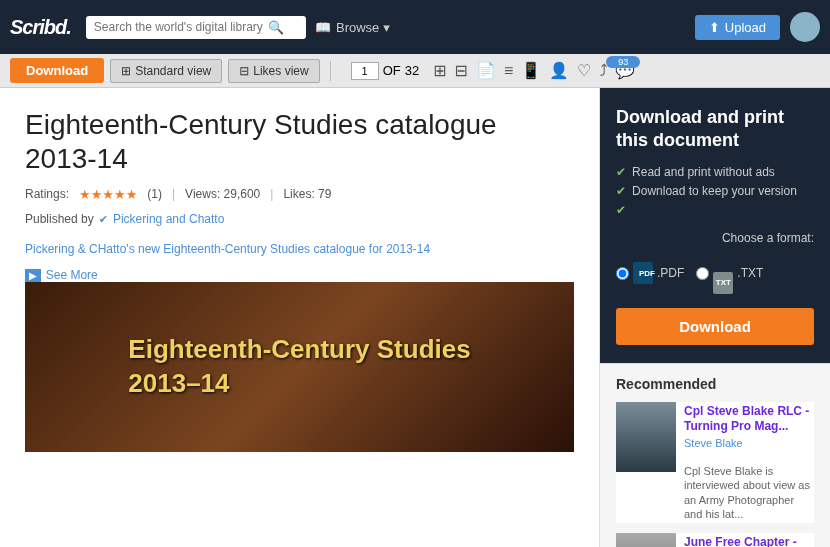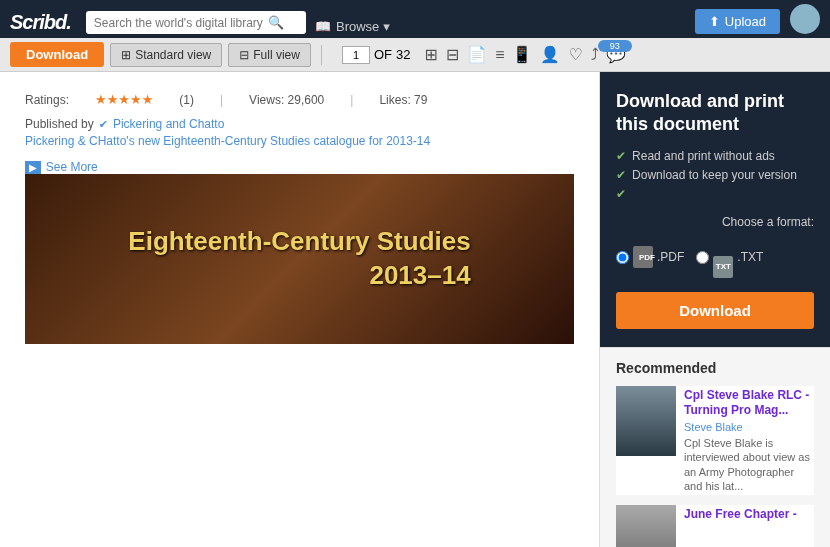--- a/index.html
+++ b/index.html
@@ -1,23 +1,23 @@
 <!DOCTYPE html>
 <html><head>
   <meta charset="utf-8">
   <style>
     * { box-sizing: border-box; margin: 0; padding: 0; }
     body { font-family: Arial, sans-serif; font-size: 13px; background: #f0f0f0; width: 830px; height: 547px; overflow: hidden; }
 
     
     .header {
       background: #1a2535;
-      height: 38px;
-      display: flex;
-      align-items: flex-end;
+      height: 54px;
+      display: flex;
+      align-items: center;
       padding: 4px 10px;
       gap: 10px;
     }
     .logo {
       color: #fff;
       font-size: 20px;
       font-weight: bold;
       font-style: italic;
       letter-spacing: -1px;
       margin-right: 5px;
@@ -167,35 +167,34 @@
     }
     .doc-title {
       font-size: 28px;
       font-weight: 300;
       color: #222;
       line-height: 1.2;
       margin-bottom: 12px;
     }
     .meta-row {
       display: flex;
-      align-items: center;
-      gap: 26px;
+      gap: 10px;
       font-size: 12px;
       color: #555;
       margin-bottom: 10px;
     }
     .stars {
       color: #f47c20;
       font-size: 13px;
     }
     .meta-sep { color: #bbb; }
     .published-row {
       font-size: 12px;
       color: #555;
-      margin-bottom: 3px;
+      margin-bottom: 16px;
       display: flex;
       align-items: center;
       gap: 5px;
     }
     .publisher-link {
       color: #4a90d9;
       text-decoration: none;
     }
     .verified-icon {
       color: #4a90d9;
@@ -233,21 +232,21 @@
       position: absolute;
       top: 0; left: 0; right: 0; bottom: 0;
       background: linear-gradient(135deg, #3a1c0a 0%, #7a4520 50%, #2a1008 100%);
     }
     .doc-preview-title {
       position: relative;
       z-index: 2;
       color: #f0d060;
       font-size: 26px;
       font-weight: bold;
-      text-align: right;
+      text-align: left;
       text-shadow: 1px 1px 3px #000;
       line-height: 1.3;
     }
 
     
     .right-sidebar {
       width: 230px;
       background: #1a2535;
       overflow-y: auto;
     }
@@ -298,21 +297,21 @@
       width: 20px;
       height: 22px;
       border-radius: 2px;
       display: flex;
       align-items: center;
       justify-content: center;
       font-size: 8px;
       font-weight: bold;
       color: #fff;
     }
-    .pdf-icon { background: #737373; padding-left: 8px; }
+    .pdf-icon { background: #0c4a6e; padding-left: 8px; }
     .txt-icon { background: #7f8c8d; margin-top: 19px; }
     .download-main-btn {
       background: #f47c20;
       color: #fff;
       border: none;
       border-radius: 3px;
       padding: 10px;
       width: 100%;
       font-size: 15px;
       font-weight: bold;
@@ -354,21 +353,21 @@
     .rec-item-title {
       font-size: 12px;
       font-weight: bold;
       color: #6d28d9;
       margin-bottom: 2px;
       line-height: 1.3;
     }
     .rec-author {
       font-size: 11px;
       color: #4a90d9;
-      margin-bottom: 3px;
+      margin-bottom: 15px;
     }
     .rec-desc {
       font-size: 11px;
       color: #666;
       line-height: 1.3;
     }
   </style>
 </head>
 <body>
 
@@ -392,21 +391,21 @@
 </div>
 
 <div class="toolbar">
   <button class="download-btn-toolbar">Download</button>
   <button class="view-btn">
     <span>⊞</span>
     <span>Standard view</span>
   </button>
   <button class="view-btn">
     <span>⊟</span>
-    <span>Full view</span>
+    <span>Likes view</span>
   </button>
   <div class="toolbar-separator"></div>
   <div class="page-indicator">
     <input class="page-input" type="text" value="1" style="">
     <span>OF</span>
     <span>32</span>
   </div>
   <div class="toolbar-icons">
     <span class="toolbar-icon">⊞</span>
     <span class="toolbar-icon">⊟</span>
@@ -419,20 +418,21 @@
     <div class="icon-wrap">
       <span class="toolbar-icon">💬</span>
       <span class="notification-badge">93</span>
     </div>
   </div>
 </div>
 
 <div class="main-layout">
 
   <div class="content-area">
+    <h1 class="doc-title">Eighteenth-Century Studies catalogue 2013-14</h1>
     <div class="meta-row">
       <span>Ratings:</span>
       <span class="stars">★★★★★</span>
       <span>(1)</span>
       <span class="meta-sep">|</span>
       <span>Views: 29,600</span>
       <span class="meta-sep">|</span>
       <span>Likes: 79</span>
     </div>
     <div class="published-row">

